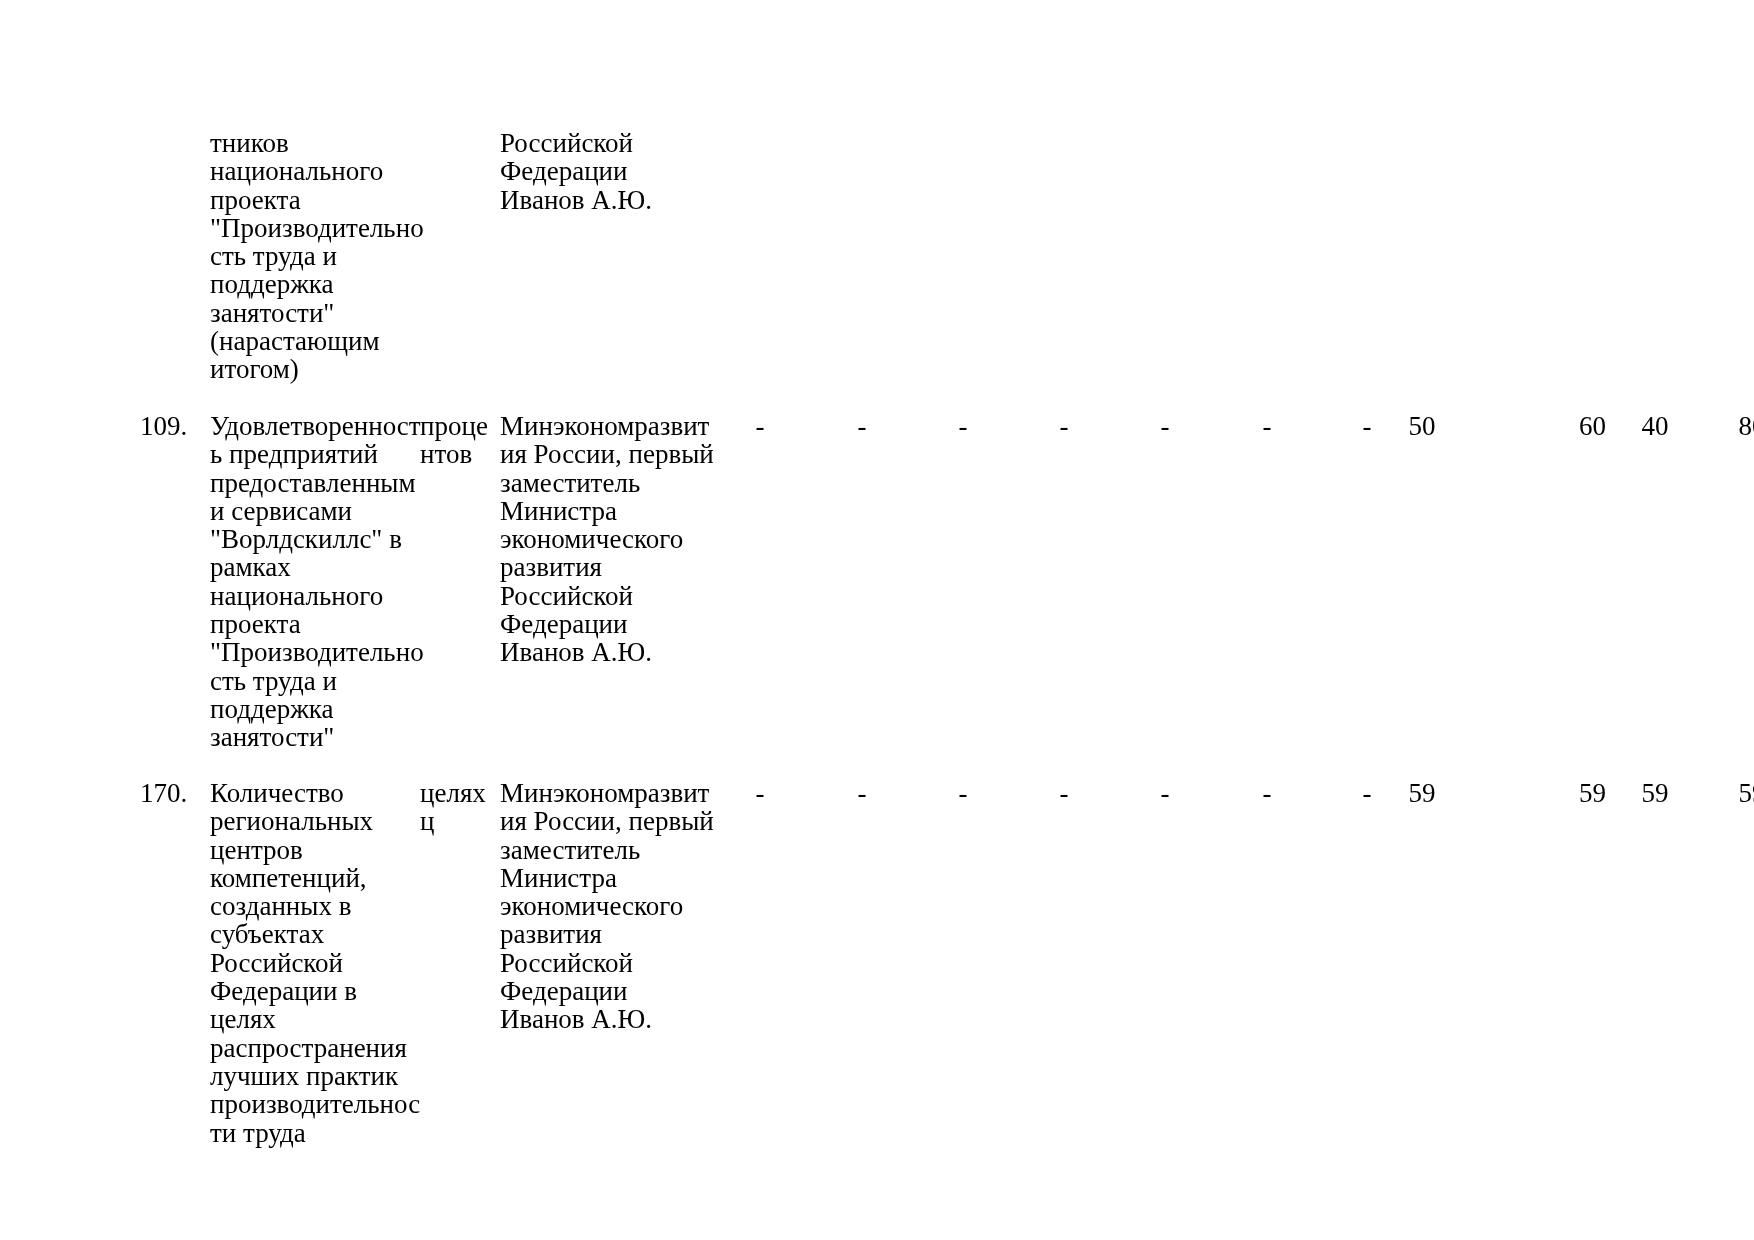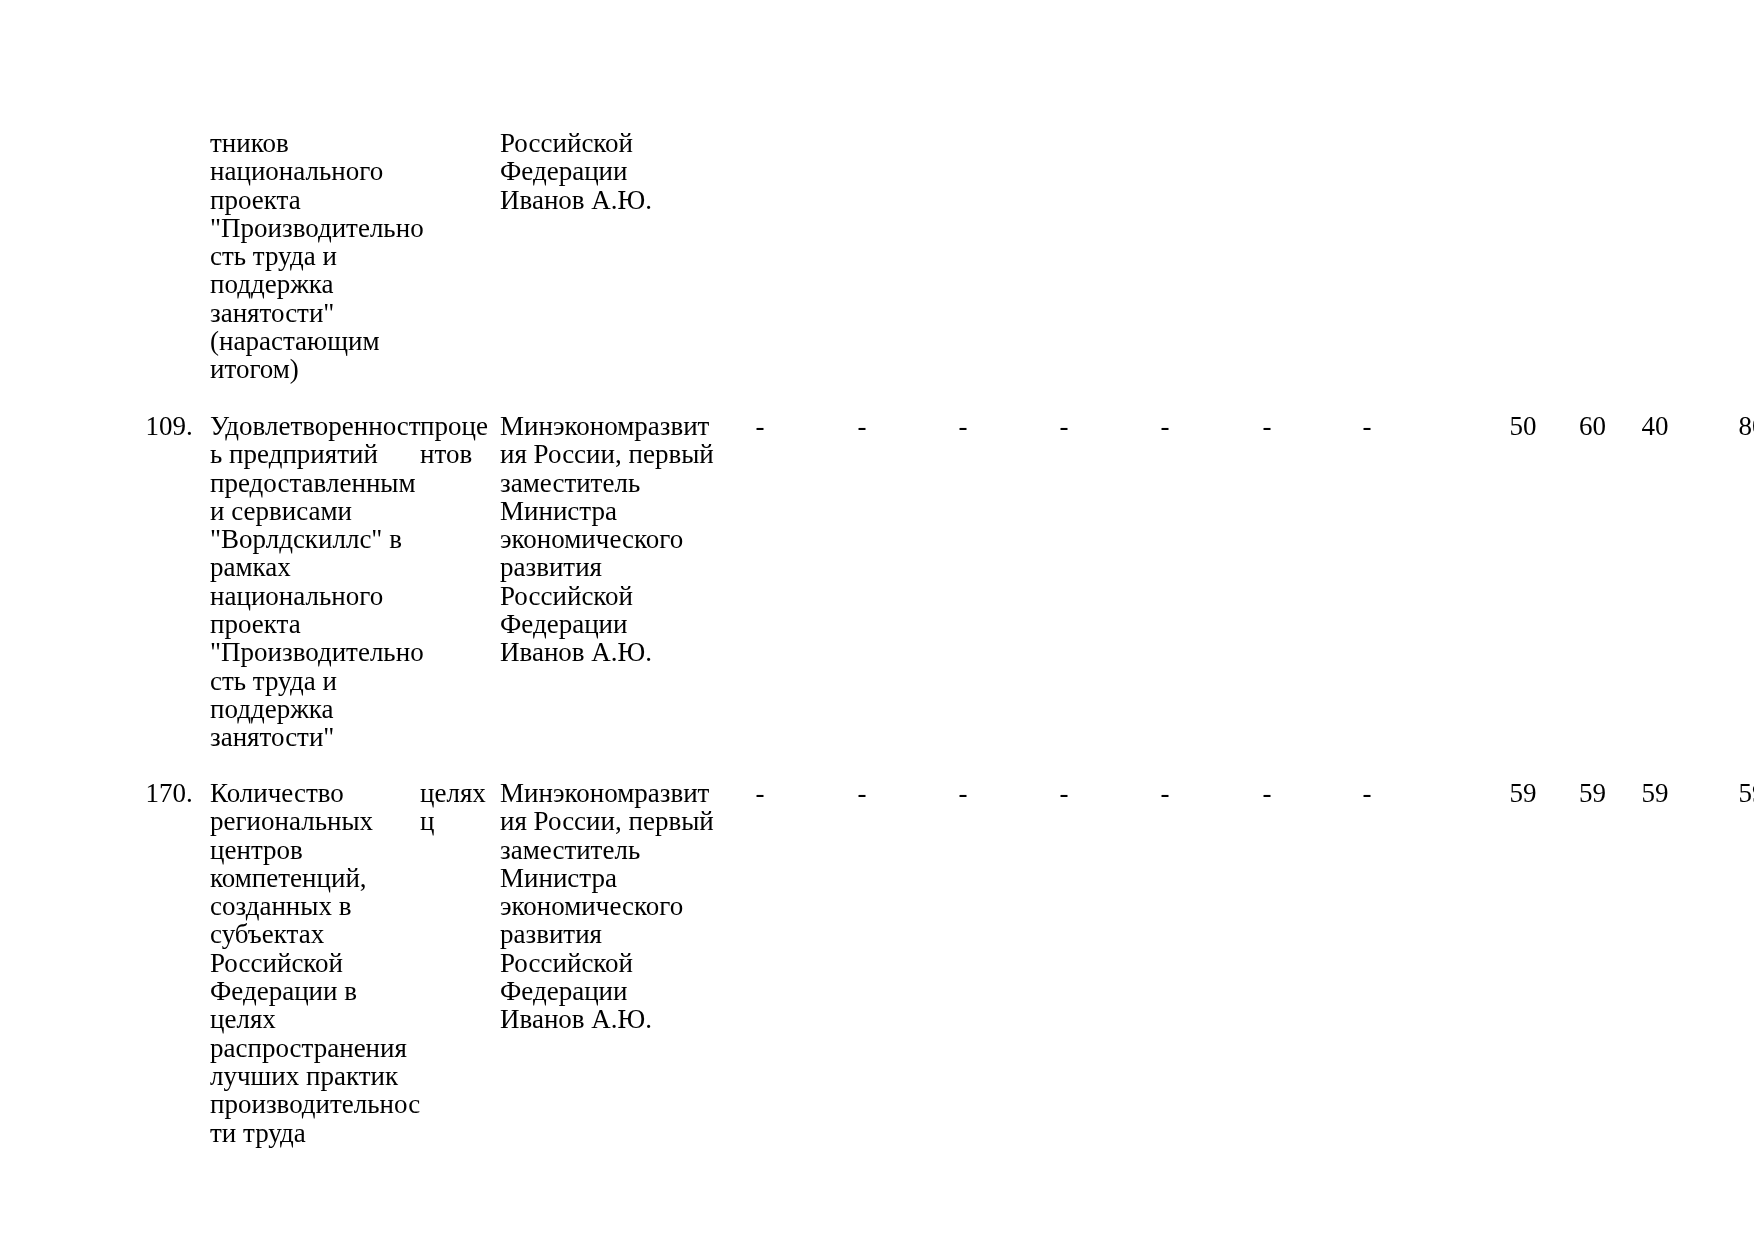--- a/index.html
+++ b/index.html
@@ -11,35 +11,35 @@
     overflow: hidden;
     font-family: "Liberation Serif", serif;
     font-size: 27px;
     line-height: 28.3px;
     color: #000000;
   }
   .cell {
     position: absolute;
     white-space: pre;
   }
-  .col-number      { left: 140px; width: 58px;  text-align: center; }
+  .col-number      { left: 140px; width: 58px;  text-align: left; }
   .col-indicator   { left: 210px; width: 232px; }
   .col-unit        { left: 420px; width: 80px;  text-align: left; }
   .col-responsible { left: 500px; width: 252px; }
   .val             { width: 90px; text-align: center; }
 
   
   .vc0  { left: 715px; }
   .vc1  { left: 817px; }
   .vc2  { left: 918px; }
   .vc3  { left: 1019px; }
   .vc4  { left: 1120px; }
   .vc5  { left: 1222px; }
   .vc6  { left: 1322px; }
-  .vc7  { left: 1478px; }
+  .vc7  { left: 1377px; }
   .vc8  { left: 1516px; text-align: right; }
   .vc9  { left: 1610px; }
   .vc10 { left: 1707px; }
 
   .rowA { top: 129px; }  
   .rowB { top: 412px; }  
   .rowC { top: 779px; }  
 </style>
 </head>
 <body>

